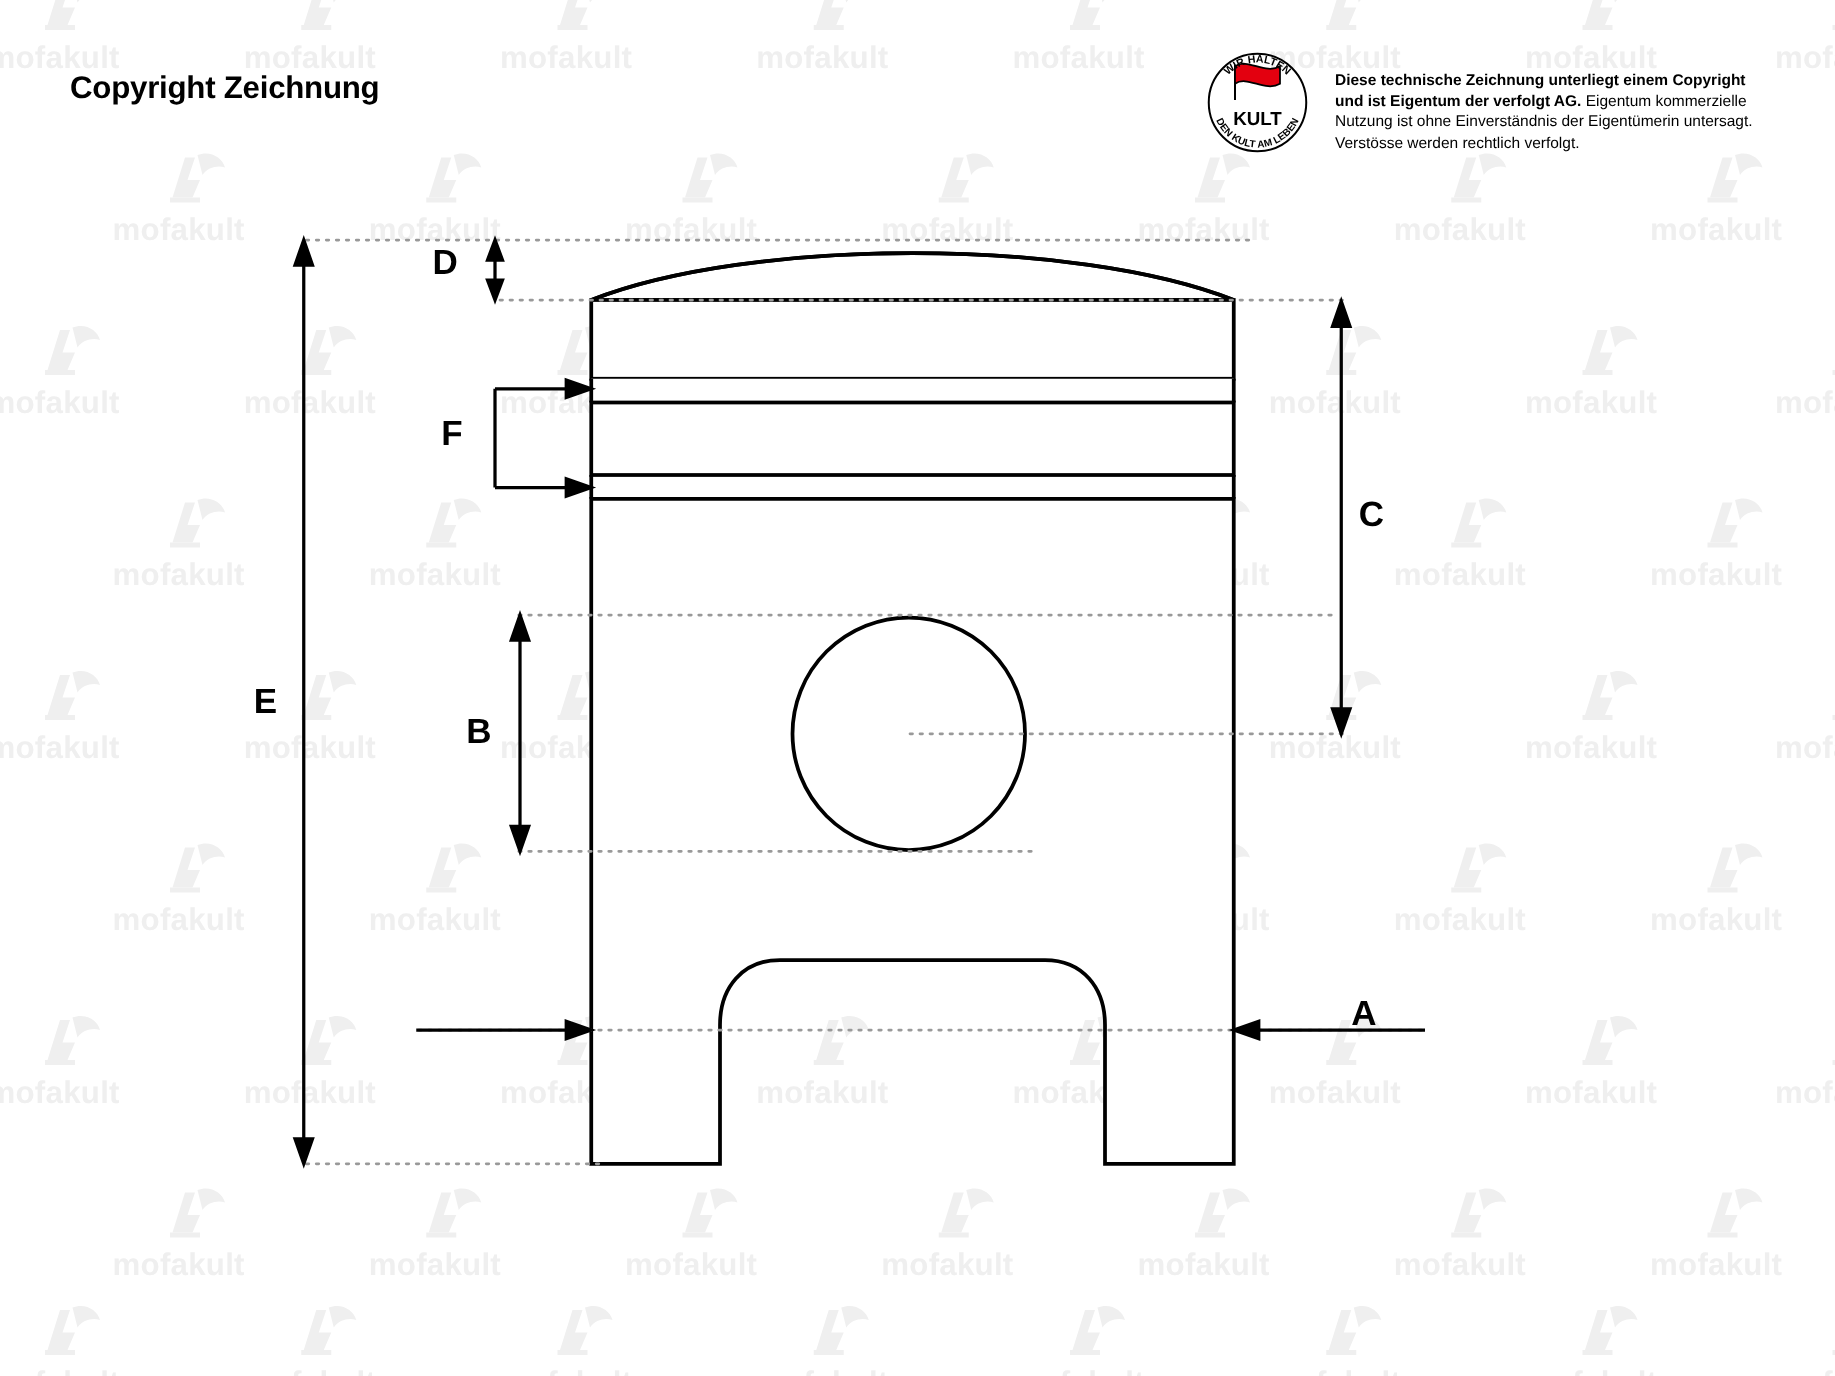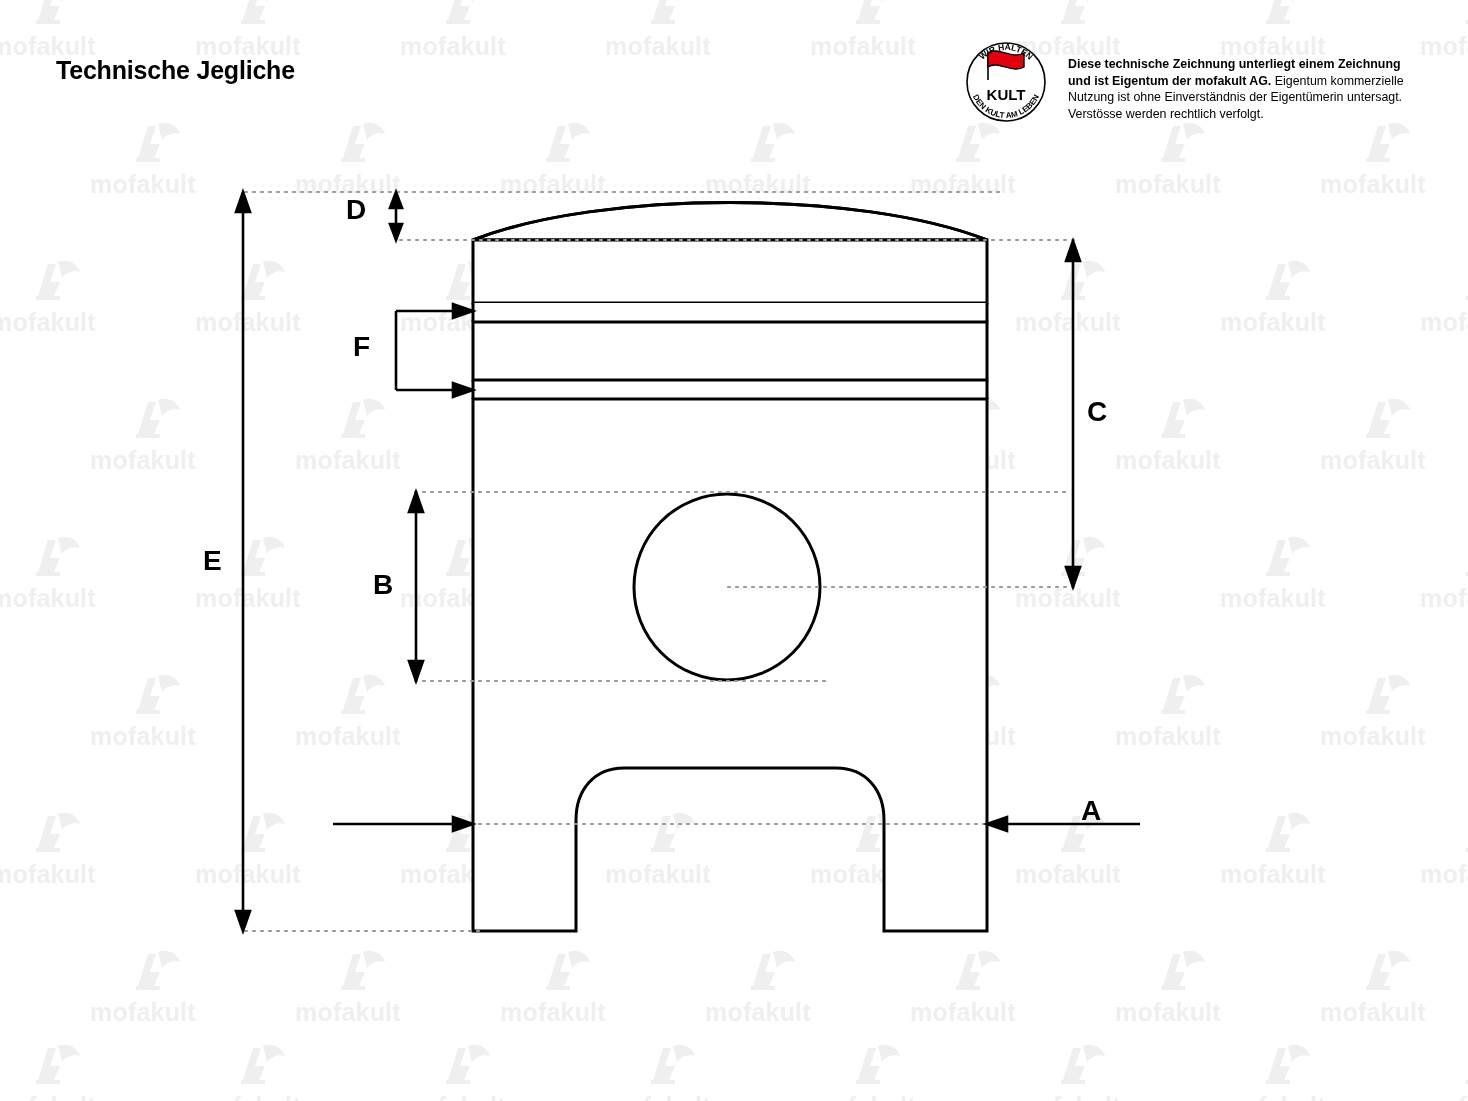--- a/index.html
+++ b/index.html
@@ -627,41 +627,41 @@
       <div class="wm-mark" style="left: 1460px; top: 1040px;"><svg viewBox="0 0 56 46" width="56" height="46">
           <g fill="#efefef">
             <path d="M8 40 L18 8 L26 8 L20 26 L30 26 L24 40 Z"></path>
             <path d="M28 6 C38 2, 48 8, 50 16 C44 14, 36 16, 32 22 Z"></path>
             <rect x="6" y="40" width="24" height="4"></rect>
           </g>
         </svg></div>
       <div class="wm" style="left: 1420px; top: 1092px;">mofakult</div>
     </div>
 
-  <div id="title">Technische Jegliche</div>
+  <div id="title">Copyright Zeichnung</div>
 
   <div id="logo">
     <svg viewBox="0 0 96 96" width="96" height="96" aria-hidden="true">
       <circle cx="48" cy="48" r="39" fill="none" stroke="#000" stroke-width="1.6"></circle>
       <path d="M30 18 L30 46" stroke="#000" stroke-width="1.6" fill="none"></path>
       <path d="M30 19 C40 12, 54 26, 66 19 L66 33 C54 40, 40 26, 30 33 Z" fill="#e3000f" stroke="#000" stroke-width="1.4"></path>
       <path id="lg-top" d="M 16 48 A 32 32 0 0 1 80 48" fill="none"></path>
       <path id="lg-bot" d="M 12 48 A 36 36 0 0 0 84 48" fill="none"></path>
       <text font-family="'Liberation Sans',sans-serif" font-size="8.5" font-weight="700" fill="#000">
         <textPath href="#lg-top" startOffset="50%" text-anchor="middle">WIR HALTEN</textPath>
       </text>
       <text font-family="'Liberation Sans',sans-serif" font-size="8" font-weight="700" fill="#000">
         <textPath href="#lg-bot" startOffset="50%" text-anchor="middle">DEN KULT AM LEBEN</textPath>
       </text>
       <text x="48" y="66" text-anchor="middle" font-family="'Liberation Sans',sans-serif" font-size="15" font-weight="700" fill="#000">KULT</text>
     </svg>
   </div>
 
   <div id="copyright">
-    <b>Diese technische Zeichnung unterliegt einem Zeichnung und ist Eigentum der mofakult AG.</b><span> Eigentum kommerzielle Nutzung ist ohne Einverständnis der Eigentümerin untersagt. Verstösse werden rechtlich verfolgt.</span>
+    <b>Diese technische Zeichnung unterliegt einem Copyright und ist Eigentum der verfolgt AG.</b><span> Eigentum kommerzielle Nutzung ist ohne Einverständnis der Eigentümerin untersagt. Verstösse werden rechtlich verfolgt.</span>
   </div>
 
   <svg id="drawing" viewBox="0 0 1468 1101" width="1468" height="1101">
 
     <g fill="#ffffff" stroke="#000000" stroke-width="3" stroke-linejoin="miter">
 
       <path d="M473 240 C600 190, 860 190, 987 240 L987 240 Z" fill="#ffffff"></path>
       <path d="M473 240 C600 190, 860 190, 987 240" fill="none"></path>
 
       <rect x="473" y="240" width="514" height="63"></rect>

